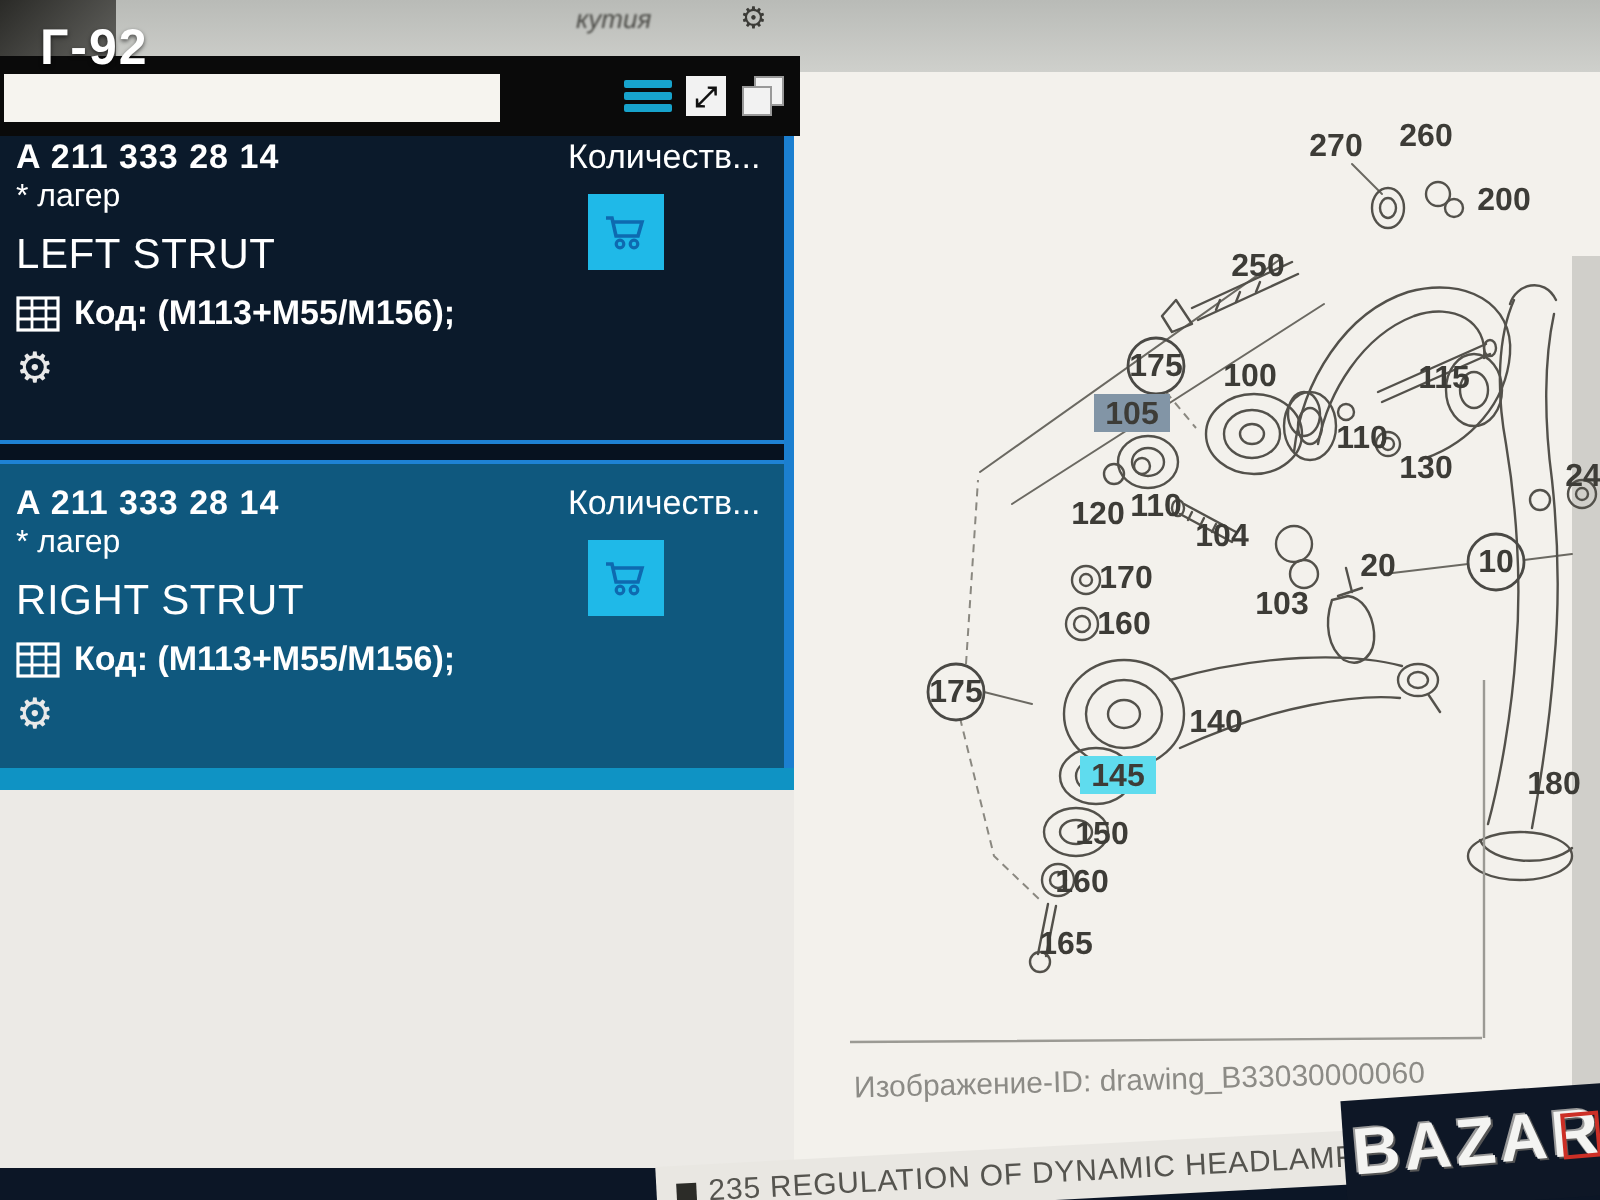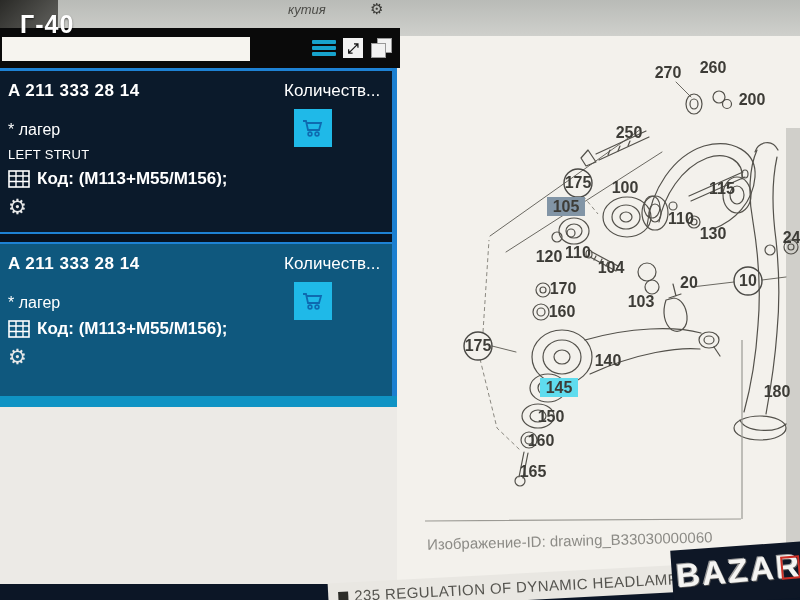--- a/index.html
+++ b/index.html
@@ -25,29 +25,29 @@
   .icon-list{width:24px;height:20px;display:flex;flex-direction:column;justify-content:space-between;padding:2px 0;box-sizing:border-box;}
   .icon-list i{display:block;height:4px;background:#17a3cc;border-radius:1px;}
   .icon-expand{width:20px;height:20px;background:#f2f2f2;color:#111;font-size:14px;line-height:20px;
                text-align:center;font-weight:700;}
   .icon-copy{position:relative;width:22px;height:20px;}
   .icon-copy b{position:absolute;width:13px;height:13px;background:#f2f2f2;border:1px solid #999;}
   .icon-copy b:nth-child(1){right:0;top:0;}
   .icon-copy b:nth-child(2){left:1px;bottom:0;}
 
   
-  .panel{position:absolute;left:0;top:68px;width:392px;z-index:4;border-right:5px solid #1b7fd0;}
+  .panel{position:absolute;left:0;top:56px;width:392px;z-index:4;border-right:5px solid #1b7fd0;}
   .row{position:relative;color:#fff;padding:10px 8px 8px 8px;box-sizing:border-box;}
   .row.first{height:164px;background:#0b1a2b;border-top:3px solid #1e82d4;}
   .row.second{height:152px;background:#0f587e;}
   .row-sep{height:8px;background:#071220;border-top:2px solid #1e82d4;border-bottom:2px solid #1e82d4;}
   .teal-strip{height:11px;background:#0f93c4;width:397px;margin-left:-0px;}
   .pn{font-size:17px;font-weight:700;letter-spacing:.5px;}
-  .pl{font-size:16px;margin-top:20px;}
-  .ps{font-size:13px;margin-top:8px;letter-spacing:.3px;}
+  .pl{font-size:16px;margin-top:1px;}
+  .ps{font-size:21px;margin-top:8px;letter-spacing:.3px;}
   .pc{display:flex;align-items:center;gap:7px;margin-top:7px;font-size:17px;font-weight:700;}
   .gear-row{margin-top:7px;font-size:21px;color:#e9e9e9;line-height:22px;}
   .qty-head{position:absolute;left:284px;top:10px;width:104px;font-size:17px;font-weight:400;
             white-space:nowrap;overflow:hidden;}
   .cart-btn{position:absolute;left:294px;top:38px;width:38px;height:38px;background:#1fb9e8;
             border:none;display:flex;align-items:center;justify-content:center;cursor:pointer;}
 
   
   .diagram-bg{position:absolute;left:397px;top:36px;width:403px;height:549px;background:#f3f1ec;}
   .right-band{position:absolute;left:786px;top:128px;width:14px;height:448px;background:#d0cfca;}
@@ -82,21 +82,21 @@
 </style>
 </head>
 <body>
 
 <div class="stage">
 
   <div class="top-strip"></div>
   <div class="corner-dark"></div>
   <span class="top-hint">кутия</span>
   <span class="top-gear">⚙</span>
-  <div class="photo-tag">Г-40</div>
+  <div class="photo-tag">Г-92</div>
 
   <div class="toolbar">
     <input class="search-input" value="" style="">
     <div class="tb-icons">
       <span class="icon-list">
           <i></i>
           <i></i>
           <i></i>
         </span>
       <span class="icon-expand">⤢</span>
@@ -137,20 +137,21 @@
       <div class="pn">A 211 333 28 14</div>
       <div class="qty-head">Количеств...</div>
       <button class="cart-btn">
         <svg width="24" height="22" viewBox="0 0 24 22">
           <path d="M2,4 h3 l2,9 h11 l2,-7 h-14" fill="none" stroke="#0e6ab0" stroke-width="1.8"></path>
           <circle cx="9" cy="17" r="1.9" fill="none" stroke="#0e6ab0" stroke-width="1.6"></circle>
           <circle cx="16" cy="17" r="1.9" fill="none" stroke="#0e6ab0" stroke-width="1.6"></circle>
         </svg>
       </button>
       <div class="pl">* лагер</div>
+      <div class="ps">RIGHT STRUT</div>
       <div class="pc">
         <svg width="22" height="18" viewBox="0 0 22 18">
           <rect x="1" y="1" width="20" height="16" fill="none" stroke="#fff" stroke-width="1.6"></rect>
           <path d="M1,6 h20 M1,11.5 h20 M8,1 v16 M15,1 v16" stroke="#fff" stroke-width="1.4"></path>
         </svg>
         <span>Код: (M113+M55/M156);</span>
       </div>
       <div class="gear-row">⚙</div>
     </div>
 

